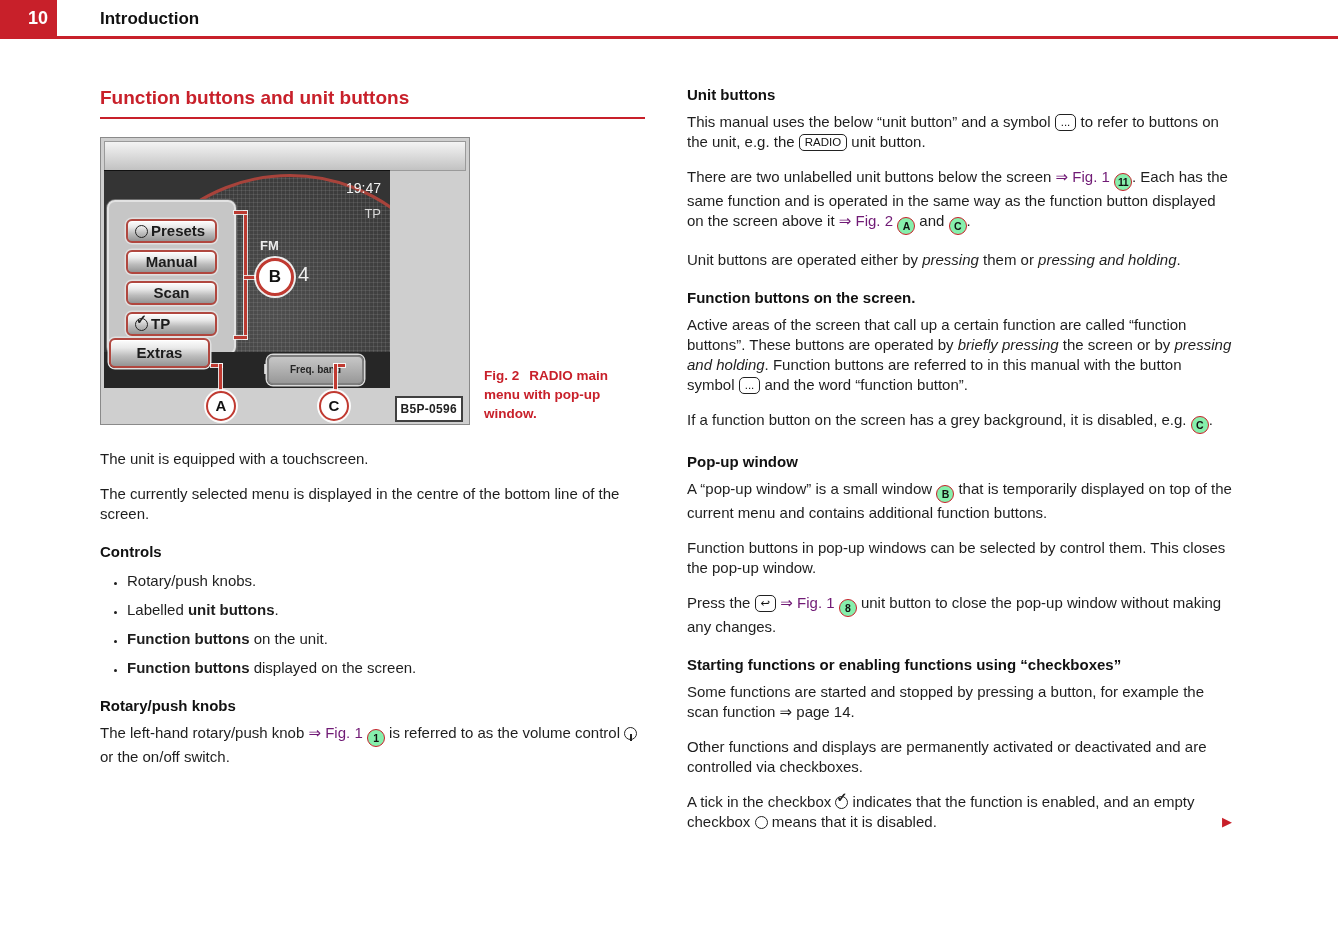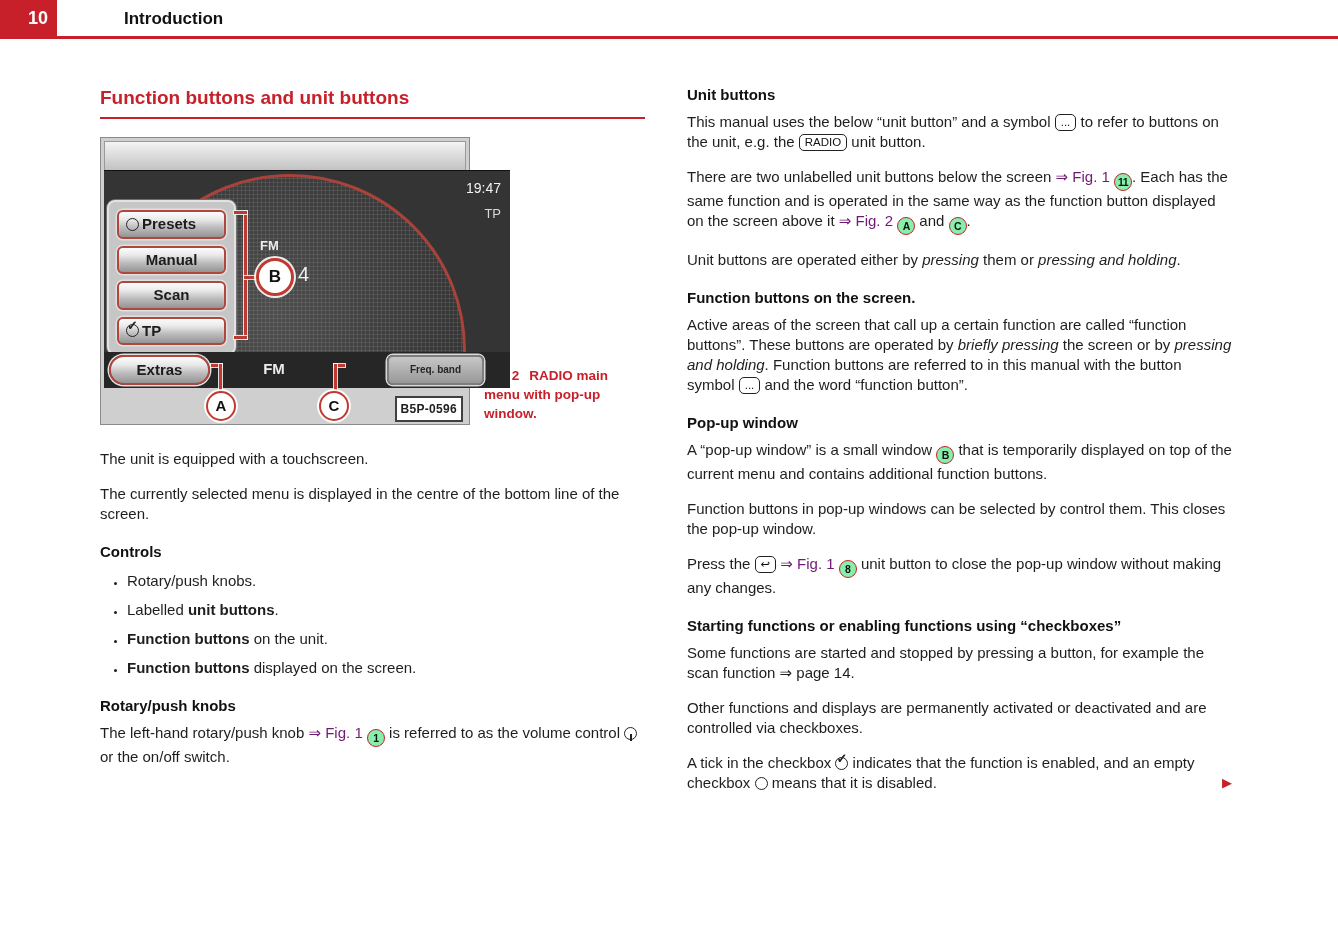--- a/index.html
+++ b/index.html
@@ -5,21 +5,21 @@
   html,body{margin:0;padding:0;}
   body{
     width:1338px;height:944px;position:relative;overflow:hidden;
     background:#ffffff;color:#1e1e1e;
     font-family:"Liberation Sans", sans-serif;
   }
   
   .hdr-box{position:absolute;left:0;top:0;width:57px;height:36px;background:#c8202a;
     color:#fff;font-size:18px;font-weight:bold;text-align:right;line-height:36px;padding-right:9px;box-sizing:border-box;}
   .hdr-gap{position:absolute;left:57px;top:0;width:6px;height:36px;background:#fff;}
-  .hdr-title{position:absolute;left:100px;top:9px;font-size:17px;font-weight:bold;color:#111;margin-left:24px;}
+  .hdr-title{position:absolute;left:100px;top:9px;font-size:17px;font-weight:bold;color:#111;}
   .hdr-rule{position:absolute;left:0;top:36px;width:1338px;height:3px;background:#c8202a;}
   
   .col{position:absolute;top:85px;width:545px;font-size:15px;line-height:20px;}
   .col-left{left:100px;}
   .col-right{left:687px;}
   .section-title{margin:2px 0 18px 0;padding-bottom:8px;border-bottom:2px solid #c8202a;
     color:#c8202a;font-size:19px;font-weight:bold;line-height:22px;}
   .blocks p{margin:0 0 15px 0;}
   .blocks h3{font-size:15px;line-height:20px;margin:18px 0 7px 0;color:#111;}
   .blocks h3:first-child{margin-top:0;}
@@ -42,54 +42,54 @@
     width:2px;height:7px;background:#222;}
   .icon-checkcircle{width:13px;height:13px;border:1.7px solid #222;border-radius:50%;vertical-align:-2px;}
   .icon-checkcircle::after{content:"✓";position:absolute;left:0px;top:-6px;font-size:13px;font-weight:bold;color:#222;line-height:13px;}
   .icon-circle{width:13px;height:13px;border:1.7px solid #222;border-radius:50%;vertical-align:-2px;}
   
   .fig-row{display:flex;align-items:flex-end;margin:0 0 24px 0;}
   .figure{position:relative;width:370px;height:288px;background:#cfcfcf;border:1px solid #8a8a8a;
     box-sizing:border-box;flex:0 0 auto;}
   .fig-topband{position:absolute;left:3px;top:3px;right:3px;height:28px;
     background:linear-gradient(#f4f4f4,#c2c2c2);border:1px solid #9a9a9a;}
-  .fig-screen{position:absolute;left:3px;top:32px;width:406px;height:217px;background:#343434;
+  .fig-screen{position:absolute;left:3px;top:32px;width:286px;height:217px;background:#343434;
     overflow:hidden;border-top:1px solid #111;}
   .dial{position:absolute;left:10px;top:3px;width:346px;height:346px;border-radius:50%;
     border:3px solid #a8433b;
     background:
       repeating-linear-gradient(0deg, rgba(170,170,170,.16) 0 1px, transparent 1px 4px),
       repeating-linear-gradient(90deg, rgba(170,170,170,.16) 0 1px, transparent 1px 4px),
       radial-gradient(circle at 45% 40%, #4e4e4e, #363636 65%, #2d2d2d 100%);}
   .scr-clock{position:absolute;right:9px;top:7px;color:#f2f2f2;font-size:14px;}
   .scr-tp{position:absolute;right:9px;top:33px;color:#d8d8d8;font-size:13px;}
   .popup{position:absolute;left:3px;top:29px;width:129px;height:155px;box-sizing:border-box;
     background:#c6c6c6;border:2px solid #e2e2e2;border-radius:8px;box-shadow:0 0 0 1px #6e6e6e;
-    padding:8px;display:flex;flex-direction:column;gap:7px;}
+    padding:17px;display:flex;flex-direction:column;gap:7px;}
   .pbtn{height:30px;border-radius:6px;border:2px solid #b0473f;box-sizing:border-box;
     background:linear-gradient(180deg,#fdfdfd 0%,#e9e9e9 30%,#bcbcbc 62%,#949494 100%);
     box-shadow:0 0 0 1.5px #e0e0e0, inset 0 1px 1px #ffffff;
     display:flex;align-items:center;justify-content:center;
     color:#1c1c1c;font-weight:bold;font-size:15px;}
   .pbtn.left{justify-content:flex-start;padding-left:7px;}
   .pbtn .icon{margin-right:3px;}
   .bracket{position:absolute;background:#bb3a31;box-shadow:0 0 0 1px rgba(240,240,240,.9);}
   .b-vert{left:140px;top:40px;width:3px;height:128px;}
   .b-top{left:130px;top:40px;width:13px;height:3px;}
   .b-bot{left:130px;top:165px;width:13px;height:3px;}
   .b-mid{left:140px;top:105px;width:14px;height:3px;}
   .badge{position:absolute;border-radius:50%;background:#fff;border:3px solid #c03a31;
     box-shadow:0 0 0 2px rgba(255,255,255,.9);box-sizing:border-box;
     display:flex;align-items:center;justify-content:center;color:#111;font-weight:bold;}
   .badge-b{left:152px;top:87px;width:38px;height:38px;font-size:17px;}
   .scr-fm-small{position:absolute;left:156px;top:65px;color:#ececec;font-size:13px;font-weight:bold;}
   .scr-number{position:absolute;left:194px;top:93px;color:#f0f0f0;font-size:20px;}
   .scr-bottombar{position:absolute;left:0;right:0;bottom:0;height:36px;background:#262626;}
   .scr-band{position:absolute;left:150px;bottom:9px;color:#ececec;font-size:15px;font-weight:bold;width:40px;text-align:center;}
-  .extras{position:absolute;left:5px;bottom:3px;width:101px;height:30px;border-radius:15px;}
+  .extras{position:absolute;left:5px;bottom:20px;width:101px;height:30px;}
   .freq{position:absolute;right:26px;bottom:3px;width:97px;height:30px;border-radius:6px;
     border:2px solid #7e7e7e;box-sizing:border-box;
     background:linear-gradient(180deg,#c7c7c7,#989898);box-shadow:0 0 0 1.5px #d8d8d8;
     display:flex;align-items:center;justify-content:center;color:#262626;font-weight:bold;font-size:10px;}
   .callout-line{position:absolute;background:#c03a31;box-shadow:0 0 0 1px rgba(255,255,255,.85);}
   .cl-a-h{left:110px;top:226px;width:11px;height:3px;}
   .cl-a-v{left:118px;top:226px;width:3px;height:28px;}
   .cl-c-h{left:233px;top:226px;width:11px;height:3px;}
   .cl-c-v{left:233px;top:226px;width:3px;height:28px;}
   .badge-a{left:105px;top:253px;width:30px;height:30px;font-size:15px;border-width:2.5px;}
@@ -184,20 +184,21 @@
 </div>
 
 <div class="col col-right">
   <div class="blocks">
       <h3><span class="seg-t">Unit buttons</span></h3>
       <p><span class="seg-t">This manual uses the below “unit button” and a symbol </span><span class="seg-key">...</span><span class="seg-t"> to refer to buttons on the unit, e.g. the </span><span class="seg-key">RADIO</span><span class="seg-t"> unit button.</span></p>
       <p><span class="seg-t">There are two unlabelled unit buttons below the screen </span><span class="seg-red">⇒ Fig. 1 </span><span class="seg-circ">11</span><span class="seg-t">. Each has the same function and is operated in the same way as the function button displayed on the screen above it </span><span class="seg-red">⇒ Fig. 2 </span><span class="seg-circ">A</span><span class="seg-t"> and </span><span class="seg-circ">C</span><span class="seg-t">.</span></p>
       <p><span class="seg-t">Unit buttons are operated either by </span><span class="seg-i">pressing</span><span class="seg-t"> them or </span><span class="seg-i">pressing and holding</span><span class="seg-t">.</span></p>
       <h3><span class="seg-t">Function buttons on the screen.</span></h3>
       <p><span class="seg-t">Active areas of the screen that call up a certain function are called “function buttons”. These buttons are operated by </span><span class="seg-i">briefly pressing</span><span class="seg-t"> the screen or by </span><span class="seg-i">pressing and holding</span><span class="seg-t">. Function buttons are referred to in this manual with the button symbol </span><span class="seg-key">...</span><span class="seg-t"> and the word “function button”.</span></p>
+      <p><span class="seg-t">If a function button on the screen has a grey background, it is disabled, e.g. </span><span class="seg-circ">C</span><span class="seg-t">.</span></p>
       <h3><span class="seg-t">Pop-up window</span></h3>
       <p><span class="seg-t">A “pop-up window” is a small window </span><span class="seg-circ">B</span><span class="seg-t"> that is temporarily displayed on top of the current menu and contains additional function buttons.</span></p>
       <p><span class="seg-t">Function buttons in pop-up windows can be selected by control them. This closes the pop-up window.</span></p>
       <p><span class="seg-t">Press the </span><span class="seg-key">↩</span><span class="seg-t"> </span><span class="seg-red">⇒ Fig. 1 </span><span class="seg-circ">8</span><span class="seg-t"> unit button to close the pop-up window without making any changes.</span></p>
       <h3><span class="seg-t">Starting functions or enabling functions using “checkboxes”</span></h3>
       <p><span class="seg-t">Some functions are started and stopped by pressing a button, for example the scan function ⇒ page 14.</span></p>
       <p><span class="seg-t">Other functions and displays are permanently activated or deactivated and are controlled via checkboxes.</span></p>
       <p><span class="seg-t">A tick in the checkbox </span><span class="icon icon-checkcircle"></span><span class="seg-t"> indicates that the function is enabled, and an empty checkbox </span><span class="icon icon-circle"></span><span class="seg-t"> means that it is disabled.</span><span class="seg-cont">▶</span></p>
     </div>
 </div>

